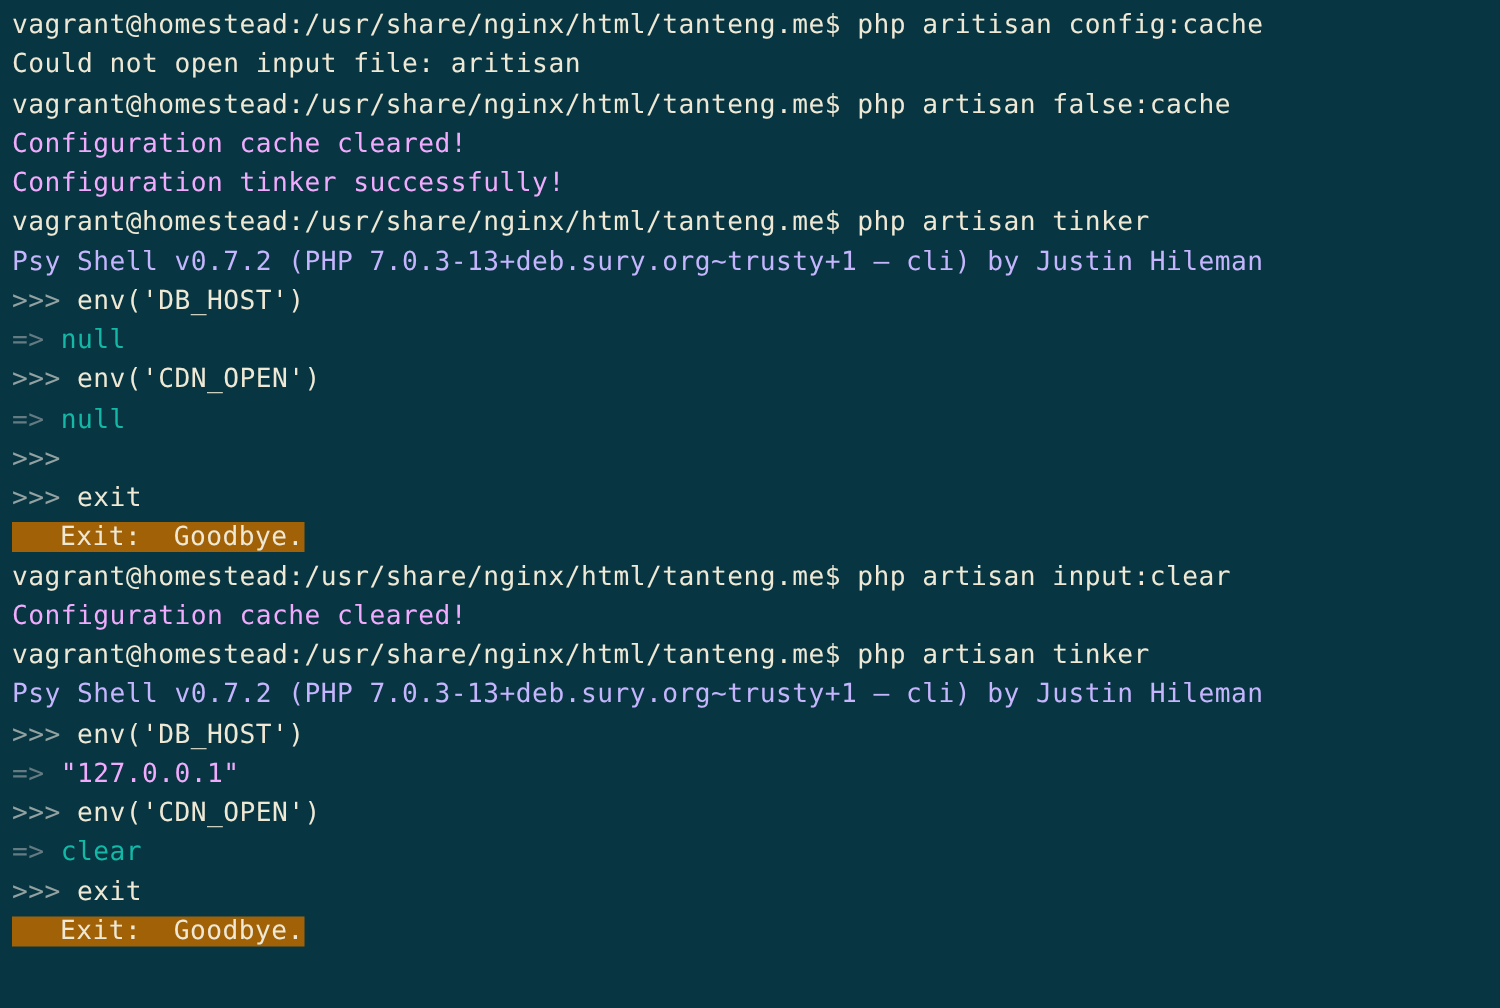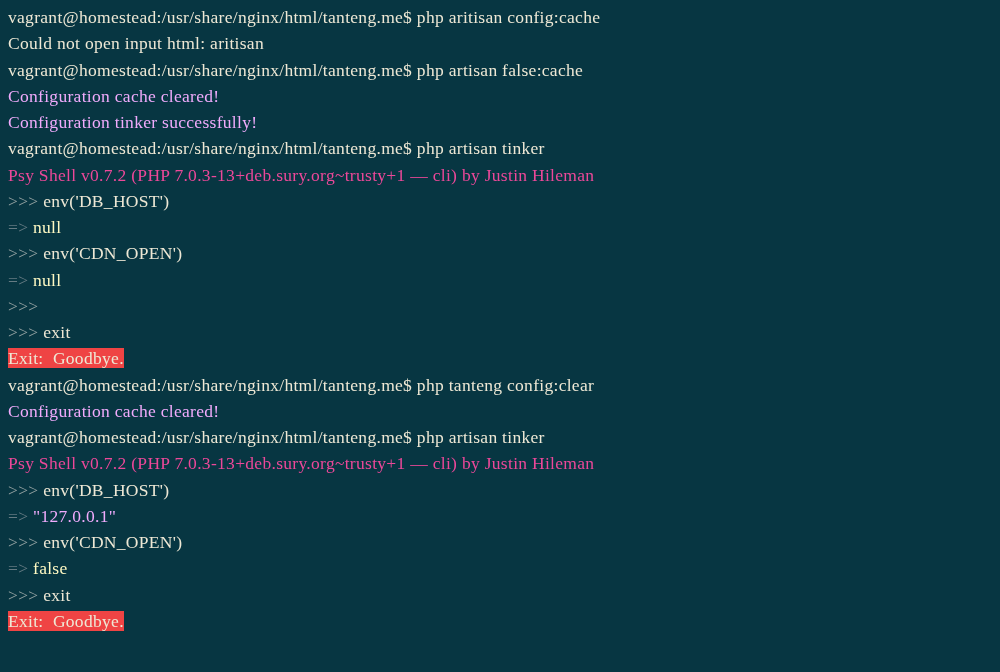--- a/index.html
+++ b/index.html
@@ -14,37 +14,36 @@
       line-height: 1.5;
       color: #eee8d5;
       padding: 4px 8px;
       width: 1000px;
       height: 672px;
       overflow: hidden;
     }
     .line {
       white-space: pre;
       letter-spacing: 0.3px;
-      font-family: Liberation Serif, serif;
     }
     .prompt { color: #eee8d5; }
     .darkgray { color: #657b83; }
     .yellow { color: #f0abfc; }
-    .cyan { color: #fef9c3; }
-    .blue { color: #ec4899; }
+    .cyan { color: #14b8a6; }
+    .blue { color: #c4b5fd; }
     .white { color: #eee8d5; }
-    .red-bg { background-color: #ef4444; color: #eee8d5; }
+    .red-bg { background-color: #a16207; color: #eee8d5; padding-left: 32px; }
     .repl-prompt { color: #93a1a1; }
   </style>
 </head>
 <body>
 
 <div class="line"><span class="prompt">vagrant@homestead:/usr/share/nginx/html/tanteng.me$ </span><span class="white">php aritisan config:cache</span></div>
 
-<div class="line"><span class="white">Could not open input html: aritisan</span></div>
+<div class="line"><span class="white">Could not open input file: aritisan</span></div>
 
 <div class="line"><span class="prompt">vagrant@homestead:/usr/share/nginx/html/tanteng.me$ </span><span class="white">php artisan false:cache</span></div>
 
 <div class="line"><span class="yellow">Configuration cache cleared!</span></div>
 
 <div class="line"><span class="yellow">Configuration tinker successfully!</span></div>
 
 <div class="line"><span class="prompt">vagrant@homestead:/usr/share/nginx/html/tanteng.me$ </span><span class="white">php artisan tinker</span></div>
 
 <div class="line"><span class="blue">Psy Shell v0.7.2 (PHP 7.0.3-13+deb.sury.org~trusty+1 — cli) by Justin Hileman</span></div>
@@ -56,31 +55,31 @@
 <div class="line"><span class="repl-prompt">&gt;&gt;&gt; </span><span class="white">env('CDN_OPEN')</span></div>
 
 <div class="line"><span class="darkgray">=&gt; </span><span class="cyan">null</span></div>
 
 <div class="line"><span class="repl-prompt">&gt;&gt;&gt;</span></div>
 
 <div class="line"><span class="repl-prompt">&gt;&gt;&gt; </span><span class="white">exit</span></div>
 
 <div class="line"><span class="red-bg">Exit:  Goodbye.</span></div>
 
-<div class="line"><span class="prompt">vagrant@homestead:/usr/share/nginx/html/tanteng.me$ </span><span class="white">php tanteng config:clear</span></div>
+<div class="line"><span class="prompt">vagrant@homestead:/usr/share/nginx/html/tanteng.me$ </span><span class="white">php artisan input:clear</span></div>
 
 <div class="line"><span class="yellow">Configuration cache cleared!</span></div>
 
 <div class="line"><span class="prompt">vagrant@homestead:/usr/share/nginx/html/tanteng.me$ </span><span class="white">php artisan tinker</span></div>
 
 <div class="line"><span class="blue">Psy Shell v0.7.2 (PHP 7.0.3-13+deb.sury.org~trusty+1 — cli) by Justin Hileman</span></div>
 
 <div class="line"><span class="repl-prompt">&gt;&gt;&gt; </span><span class="white">env('DB_HOST')</span></div>
 
 <div class="line"><span class="darkgray">=&gt; </span><span class="yellow">"127.0.0.1"</span></div>
 
 <div class="line"><span class="repl-prompt">&gt;&gt;&gt; </span><span class="white">env('CDN_OPEN')</span></div>
 
-<div class="line"><span class="darkgray">=&gt; </span><span class="cyan">false</span></div>
+<div class="line"><span class="darkgray">=&gt; </span><span class="cyan">clear</span></div>
 
 <div class="line"><span class="repl-prompt">&gt;&gt;&gt; </span><span class="white">exit</span></div>
 
 <div class="line"><span class="red-bg">Exit:  Goodbye.</span></div>
 
 </body></html>

